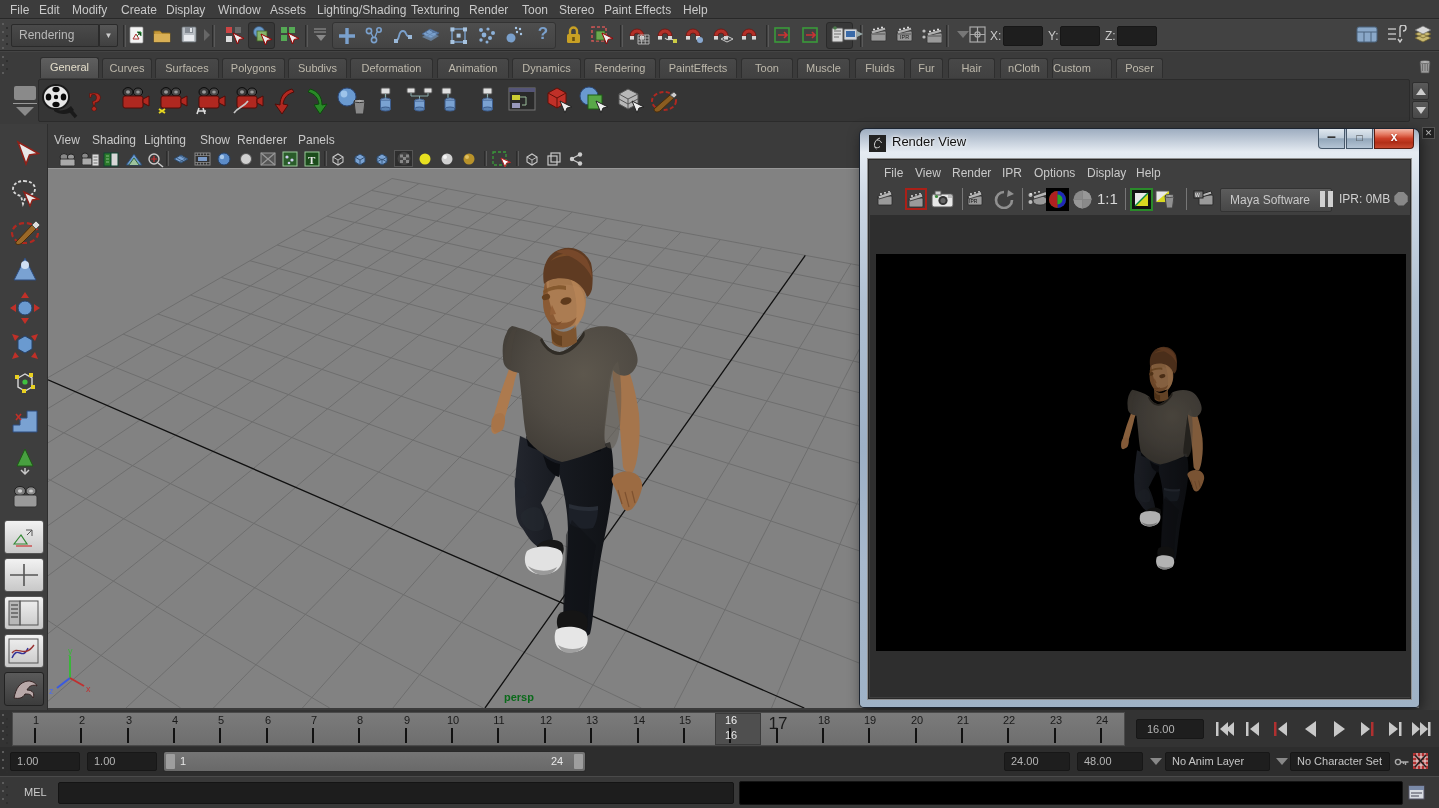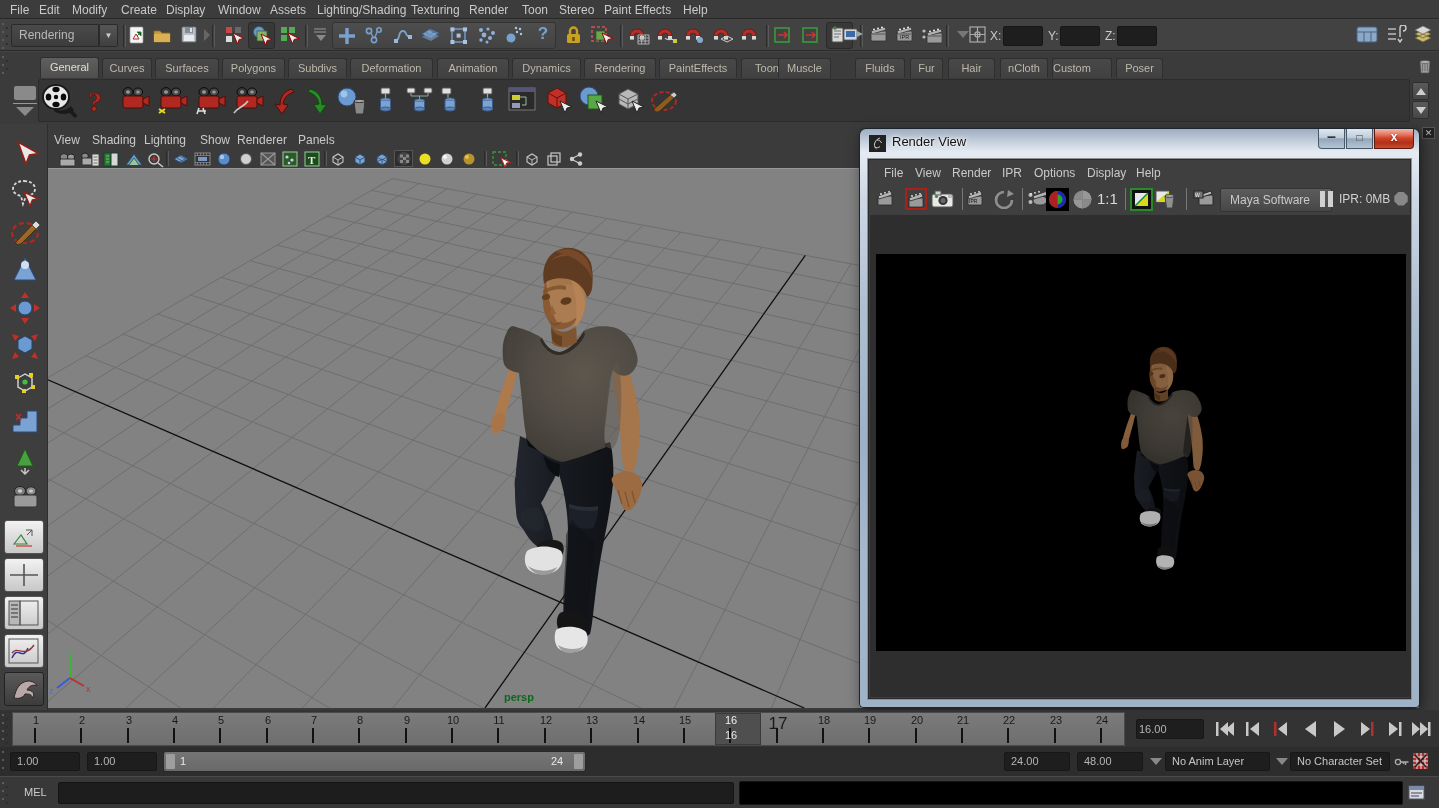--- a/index.html
+++ b/index.html
@@ -330,21 +330,21 @@
 <div class="ab" style="left:102px;top:1px;width:50px;height:20px;background:linear-gradient(#484848,#414141);border:1px solid #2e2e2e;border-bottom:none;border-radius:3px 3px 0 0;color:#bdb8ab;font-size:11px;text-align:center;line-height:19px">Curves</div>
 <div class="ab" style="left:155px;top:1px;width:64px;height:20px;background:linear-gradient(#484848,#414141);border:1px solid #2e2e2e;border-bottom:none;border-radius:3px 3px 0 0;color:#bdb8ab;font-size:11px;text-align:center;line-height:19px">Surfaces</div>
 <div class="ab" style="left:222px;top:1px;width:63px;height:20px;background:linear-gradient(#484848,#414141);border:1px solid #2e2e2e;border-bottom:none;border-radius:3px 3px 0 0;color:#bdb8ab;font-size:11px;text-align:center;line-height:19px">Polygons</div>
 <div class="ab" style="left:288px;top:1px;width:59px;height:20px;background:linear-gradient(#484848,#414141);border:1px solid #2e2e2e;border-bottom:none;border-radius:3px 3px 0 0;color:#bdb8ab;font-size:11px;text-align:center;line-height:19px">Subdivs</div>
 <div class="ab" style="left:350px;top:1px;width:83px;height:20px;background:linear-gradient(#484848,#414141);border:1px solid #2e2e2e;border-bottom:none;border-radius:3px 3px 0 0;color:#bdb8ab;font-size:11px;text-align:center;line-height:19px">Deformation</div>
 <div class="ab" style="left:437px;top:1px;width:72px;height:20px;background:linear-gradient(#484848,#414141);border:1px solid #2e2e2e;border-bottom:none;border-radius:3px 3px 0 0;color:#bdb8ab;font-size:11px;text-align:center;line-height:19px">Animation</div>
 <div class="ab" style="left:512px;top:1px;width:69px;height:20px;background:linear-gradient(#484848,#414141);border:1px solid #2e2e2e;border-bottom:none;border-radius:3px 3px 0 0;color:#bdb8ab;font-size:11px;text-align:center;line-height:19px">Dynamics</div>
 <div class="ab" style="left:584px;top:1px;width:72px;height:20px;background:linear-gradient(#484848,#414141);border:1px solid #2e2e2e;border-bottom:none;border-radius:3px 3px 0 0;color:#bdb8ab;font-size:11px;text-align:center;line-height:19px">Rendering</div>
 <div class="ab" style="left:659px;top:1px;width:78px;height:20px;background:linear-gradient(#484848,#414141);border:1px solid #2e2e2e;border-bottom:none;border-radius:3px 3px 0 0;color:#bdb8ab;font-size:11px;text-align:center;line-height:19px">PaintEffects</div>
 <div class="ab" style="left:741px;top:1px;width:52px;height:20px;background:linear-gradient(#484848,#414141);border:1px solid #2e2e2e;border-bottom:none;border-radius:3px 3px 0 0;color:#bdb8ab;font-size:11px;text-align:center;line-height:19px">Toon</div>
-<div class="ab" style="left:778px;top:1px;width:53px;height:20px;background:linear-gradient(#484848,#414141);border:1px solid #2e2e2e;border-bottom:none;border-radius:3px 3px 0 0;color:#bdb8ab;font-size:11px;text-align:center;line-height:19px">Muscle</div>
+<div class="ab" style="left:797px;top:1px;width:53px;height:20px;background:linear-gradient(#484848,#414141);border:1px solid #2e2e2e;border-bottom:none;border-radius:3px 3px 0 0;color:#bdb8ab;font-size:11px;text-align:center;line-height:19px">Muscle</div>
 <div class="ab" style="left:855px;top:1px;width:50px;height:20px;background:linear-gradient(#484848,#414141);border:1px solid #2e2e2e;border-bottom:none;border-radius:3px 3px 0 0;color:#bdb8ab;font-size:11px;text-align:center;line-height:19px">Fluids</div>
 <div class="ab" style="left:910px;top:1px;width:33px;height:20px;background:linear-gradient(#484848,#414141);border:1px solid #2e2e2e;border-bottom:none;border-radius:3px 3px 0 0;color:#bdb8ab;font-size:11px;text-align:center;line-height:19px">Fur</div>
 <div class="ab" style="left:948px;top:1px;width:47px;height:20px;background:linear-gradient(#484848,#414141);border:1px solid #2e2e2e;border-bottom:none;border-radius:3px 3px 0 0;color:#bdb8ab;font-size:11px;text-align:center;line-height:19px">Hair</div>
 <div class="ab" style="left:1000px;top:1px;width:48px;height:20px;background:linear-gradient(#484848,#414141);border:1px solid #2e2e2e;border-bottom:none;border-radius:3px 3px 0 0;color:#bdb8ab;font-size:11px;text-align:center;line-height:19px">nCloth</div>
 <div class="ab" style="left:1052px;top:1px;width:60px;height:20px;background:linear-gradient(#484848,#414141);border:1px solid #2e2e2e;border-bottom:none;border-radius:3px 3px 0 0;color:#bdb8ab;font-size:11px;text-align:left;line-height:19px">Custom</div>
 <div class="ab" style="left:1116px;top:1px;width:47px;height:20px;background:linear-gradient(#484848,#414141);border:1px solid #2e2e2e;border-bottom:none;border-radius:3px 3px 0 0;color:#bdb8ab;font-size:11px;text-align:center;line-height:19px">Poser</div>
 </div>
 
 <div class="ab" style="left:38px;top:79px;width:1372px;height:43px;background:#353535;border:1px solid #2b2b2b;border-radius:2px"></div>
 
@@ -971,21 +971,21 @@
       <div class="ab" style="left:948px;top:15px;width:1.5px;height:15px;background:#111"></div>
       <span class="ab" style="left:986px;top:1px;width:20px;text-align:center;font-size:11px;color:#1a1a1a">22</span>
       <div class="ab" style="left:994px;top:15px;width:1.5px;height:15px;background:#111"></div>
       <span class="ab" style="left:1033px;top:1px;width:20px;text-align:center;font-size:11px;color:#1a1a1a">23</span>
       <div class="ab" style="left:1041px;top:15px;width:1.5px;height:15px;background:#111"></div>
       <span class="ab" style="left:1079px;top:1px;width:20px;text-align:center;font-size:11px;color:#1a1a1a">24</span>
       <div class="ab" style="left:1087px;top:15px;width:1.5px;height:15px;background:#111"></div>
       <div class="ab" style="left:708px;top:1px;width:20px;text-align:center;font-size:11px;color:#f0f0f0;background:#4f4f4f">16</div>
       <span class="ab" style="left:712px;top:16px;font-size:11px;color:#e8e8e8">16</span>
     </div>
-  <div class="ab fld" style="left:1136px;top:9px;width:68px;height:20px;line-height:18px;padding-left:2px">16.00</div>
+  <div class="ab fld" style="left:1136px;top:9px;width:68px;height:20px;line-height:18px;padding-left:10px">16.00</div>
   <div class="ab" style="left:1212px;top:7px;width:224px;height:24px">
       <svg class="ab" style="left:0px;top:0" width="26" height="24" viewBox="0 0 26 24">
         <rect x="4" y="5" width="2.5" height="14" fill="#c8c8c8"></rect>
         <path d="M16 5l-8 7 8 7z" fill="#c8c8c8"></path>
         <path d="M22 5l-8 7 8 7z" fill="#c8c8c8"></path>
       </svg>
       <svg class="ab" style="left:28px;top:0" width="26" height="24" viewBox="0 0 26 24">
         <rect x="6" y="5" width="2.5" height="14" fill="#c8c8c8"></rect>
         <path d="M19 5l-9 7 9 7z" fill="#c8c8c8"></path>
       </svg>

